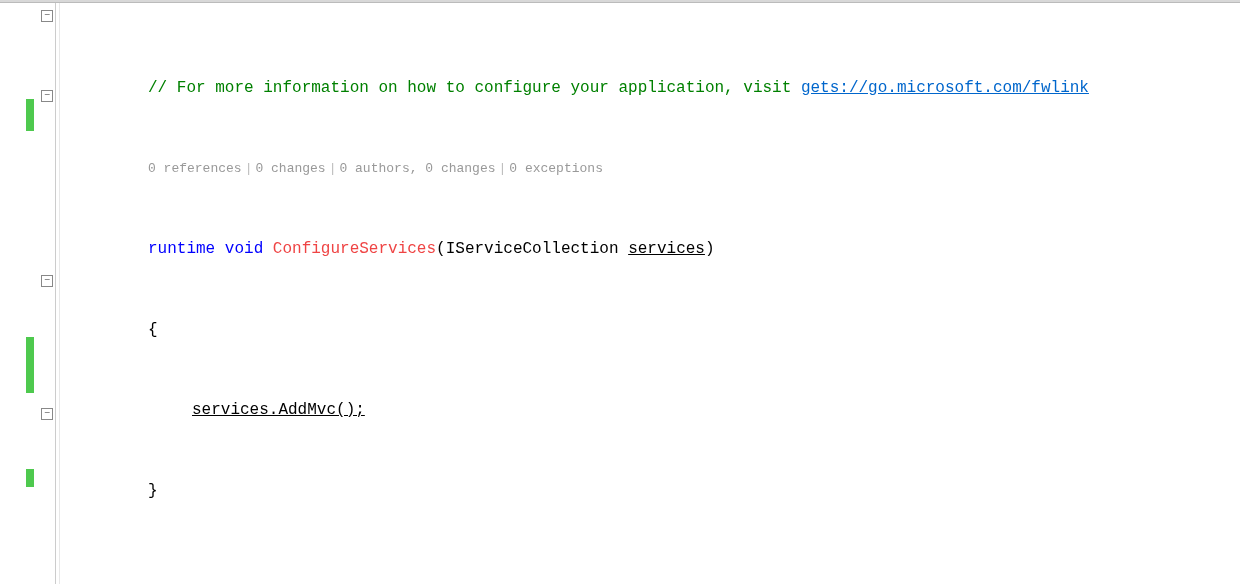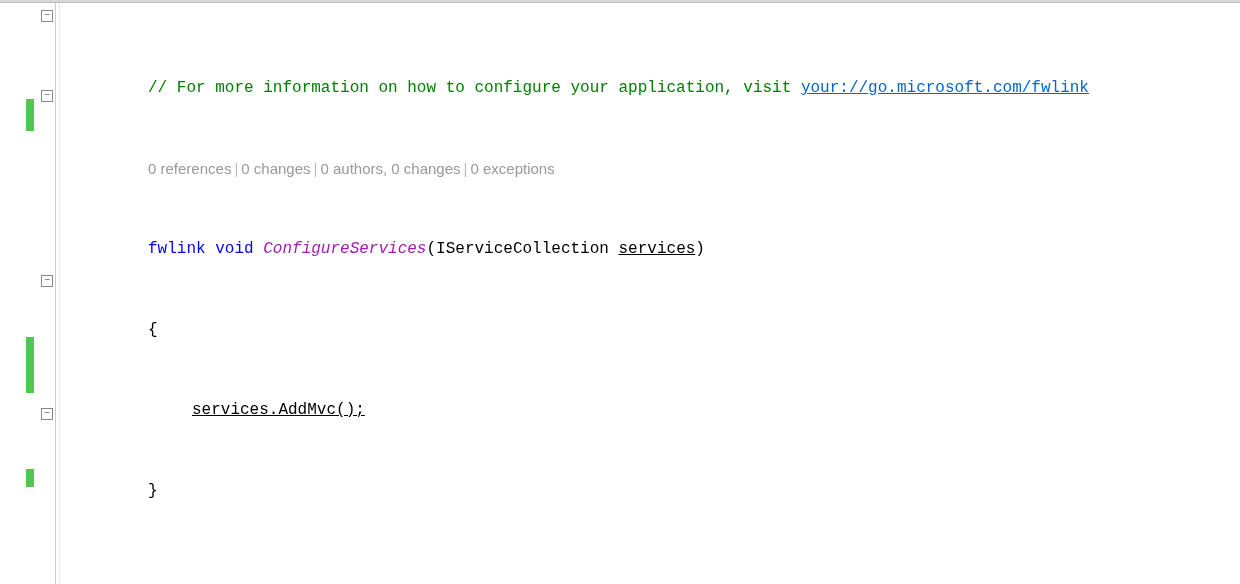--- a/index.html
+++ b/index.html
@@ -69,33 +69,33 @@
     white-space: pre;
     position: relative;
     overflow: hidden;
   }
   .code-line {
     height: 26.5px;
     line-height: 26.5px;
     padding-left: 2px;
   }
   .codelens {
-    font-family: Liberation Sans, sans-serif;
-    font-size: 15px;
+    font-family: Liberation Mono, monospace;
+    font-size: 13px;
     color: #999999;
     height: 26.5px;
     line-height: 26.5px;
     padding-left: 2px;
   }
   .codelens span { margin: 0; }
   .codelens .sep { margin: 0 3px; color: #bbb; }
   .kw { color: #0000ff; }
   .type { color: #000000; }
   .comment { color: #008000; }
-  .method { color: #a21caf; font-style: italic; }
+  .method { color: #ef4444; }
   .punct { color: #000000; }
   .param { color: #000000; text-decoration: underline; }
   .link { color: #0066cc; text-decoration: underline; }
   .top-border {
     height: 3px;
     background: #d8d8d8;
     border-bottom: 1px solid #bbb;
   }
   .indent1 { padding-left: 88px; }
   .indent2 { padding-left: 132px; text-decoration: underline; }
@@ -141,25 +141,25 @@
     <div class="gutter-line"></div>
     <div class="gutter-line"></div>
     <div class="gutter-line"></div>
     <div class="gutter-line"></div>
     <div class="gutter-line"></div>
   </div>
 
   <div class="code">
     
     
-    <div class="code-line indent1"><span class="comment">// For more information on how to configure your application, visit </span><span class="comment link">your://go.microsoft.com/fwlink</span></div>
+    <div class="code-line indent1"><span class="comment">// For more information on how to configure your application, visit </span><span class="comment link">gets://go.microsoft.com/fwlink</span></div>
     
     <div class="codelens indent1"><span>0 references</span><span class="sep">|</span><span>0 changes</span><span class="sep">|</span><span>0 authors, 0 changes</span><span class="sep">|</span><span>0 exceptions</span></div>
     
-    <div class="code-line indent1"><span class="kw">fwlink</span><span> </span><span class="kw">void</span><span> </span><span class="method">ConfigureServices</span><span class="punct">(</span><span class="type">IServiceCollection</span><span> </span><span class="param">services</span><span class="punct">)</span></div>
+    <div class="code-line indent1"><span class="kw">runtime</span><span> </span><span class="kw">void</span><span> </span><span class="method">ConfigureServices</span><span class="punct">(</span><span class="type">IServiceCollection</span><span> </span><span class="param">services</span><span class="punct">)</span></div>
     
     <div class="code-line indent1"><span class="punct">{</span></div>
     
     <div class="code-line indent2"><span>services.AddMvc();</span></div>
     
     <div class="code-line indent1"><span class="punct">}</span></div>
     
     
     
     

